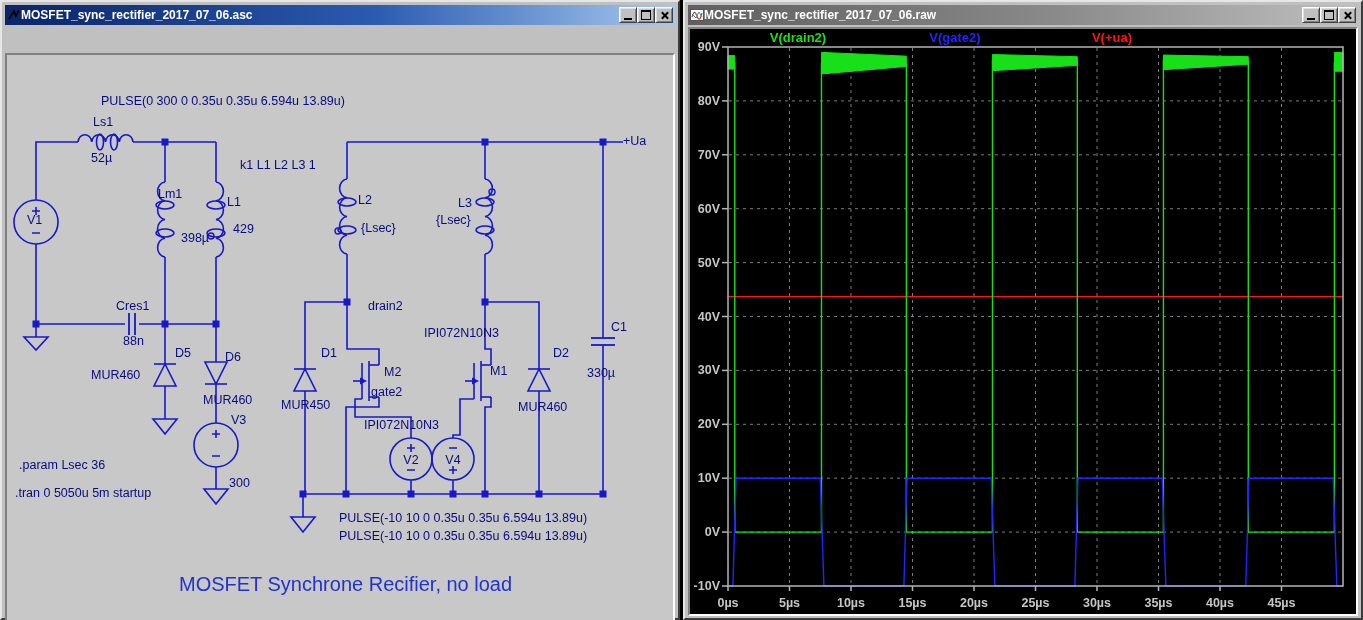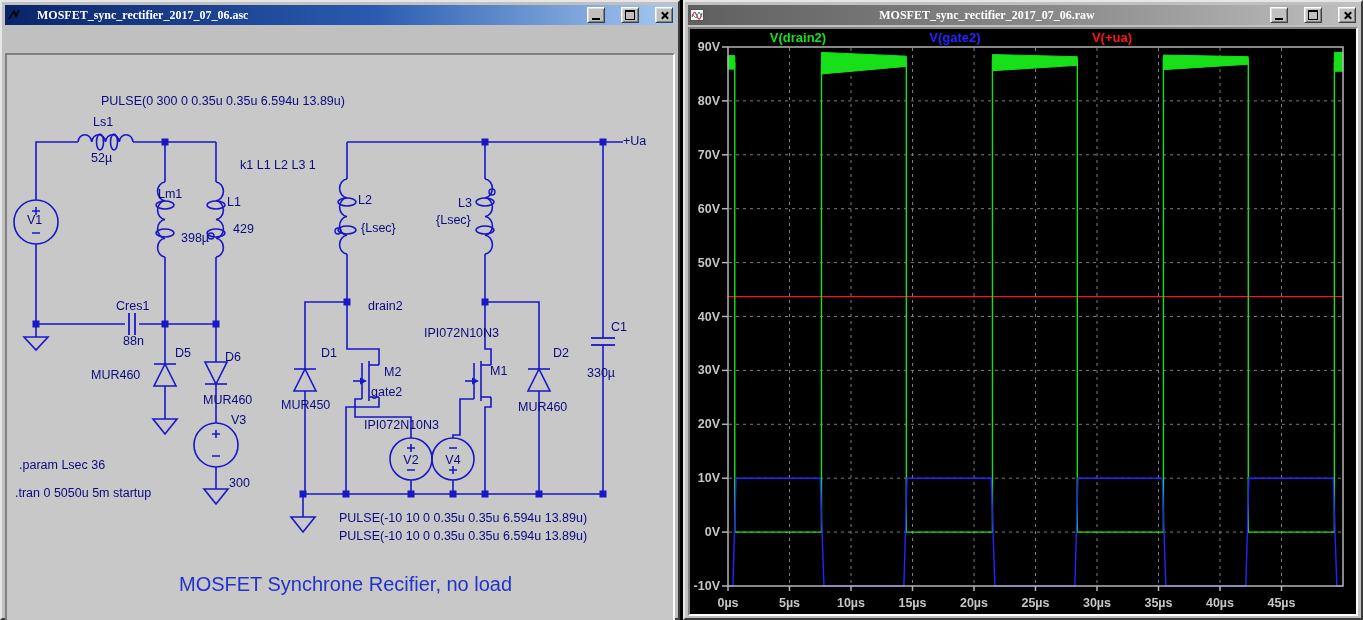--- a/index.html
+++ b/index.html
@@ -1,22 +1,22 @@
 <!DOCTYPE html>
 <html><head>
 <meta charset="utf-8">
 <style>
   html,body{margin:0;padding:0;background:#000;}
   .desktop{position:relative;width:1363px;height:620px;background:#000;font-family:"Liberation Sans",sans-serif;overflow:hidden;}
   .window{position:absolute;top:0;height:620px;background:#c0c0c0;border:2px solid;border-color:#e6e6e6 #3c3c3c #3c3c3c #e6e6e6;box-sizing:border-box;padding:3px;}
   .win-left{left:0;width:680px;}
   .win-right{left:683px;width:680px;}
-  .titlebar{height:20px;display:flex;align-items:center;gap:16px;padding:0 2px;margin-bottom:2px;font-family:Liberation Serif, serif;}
+  .titlebar{height:20px;display:flex;align-items:center;gap:0;padding:0 2px;margin-bottom:2px;}
   .titlebar.active{background:linear-gradient(90deg,#0a246a 0%,#2a5bb0 55%,#a6caf0 100%);}
-  .titlebar.inactive{background:linear-gradient(90deg,#5f5f5f 0%,#8a8a8a 55%,#bfbfbf 100%);text-align:center;}
+  .titlebar.inactive{background:linear-gradient(90deg,#5f5f5f 0%,#8a8a8a 55%,#bfbfbf 100%);}
   .title-text{flex:1;color:#fff;font-weight:bold;font-size:12px;white-space:nowrap;overflow:hidden;}
   .tb-btn{width:16px;height:14px;background:#c0c0c0;border:1px solid;border-color:#ffffff #404040 #404040 #ffffff;box-shadow:inset 1px 1px 0 #dfdfdf,inset -1px -1px 0 #808080;display:flex;align-items:center;justify-content:center;flex:0 0 auto;cursor:default;}
   .g-min{width:8px;height:2px;background:#000;margin-top:7px;}
   .g-max{width:8px;height:7px;border:1px solid #000;border-top:2px solid #000;}
   .g-close{position:relative;width:9px;height:9px;}
   .g-close:before,.g-close:after{content:"";position:absolute;left:4px;top:0;width:2px;height:9px;background:#000;}
   .g-close:before{transform:rotate(45deg);}
   .g-close:after{transform:rotate(-45deg);}
   .win-content{position:relative;border:2px solid;border-color:#808080 #ffffff #ffffff #808080;height:585px;overflow:hidden;}
   .schem-bg{background:#c8c8c8;margin-top:28px;}

